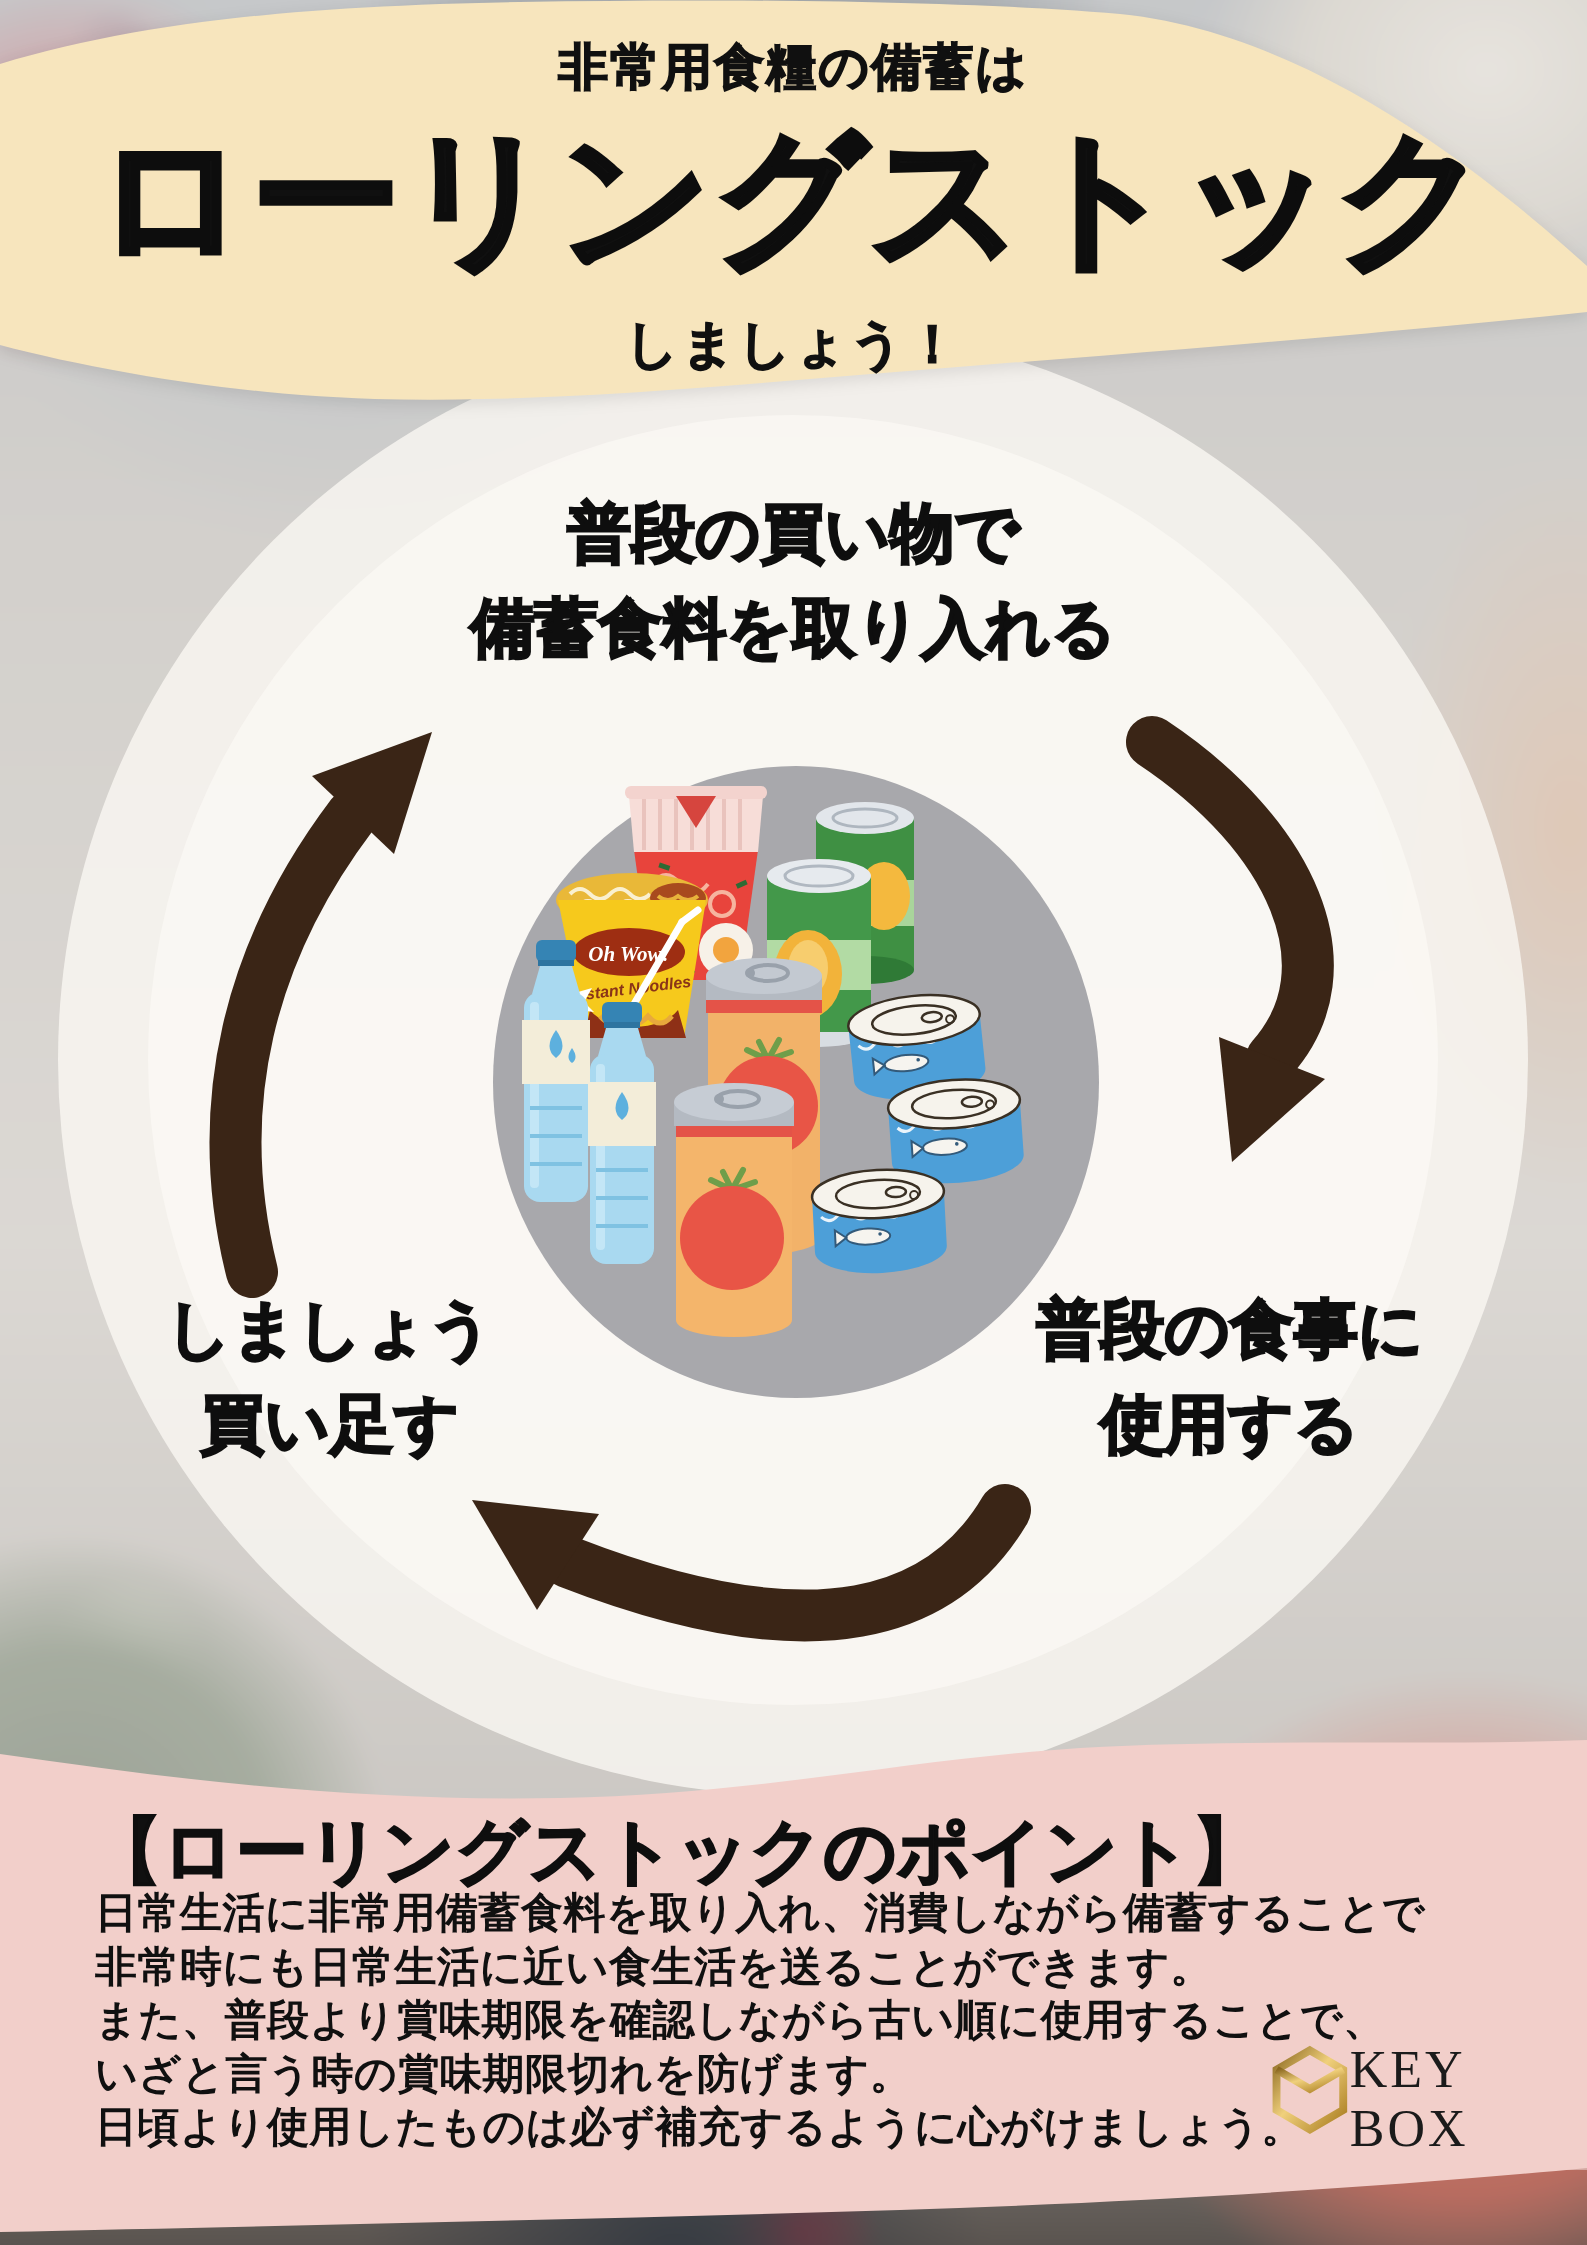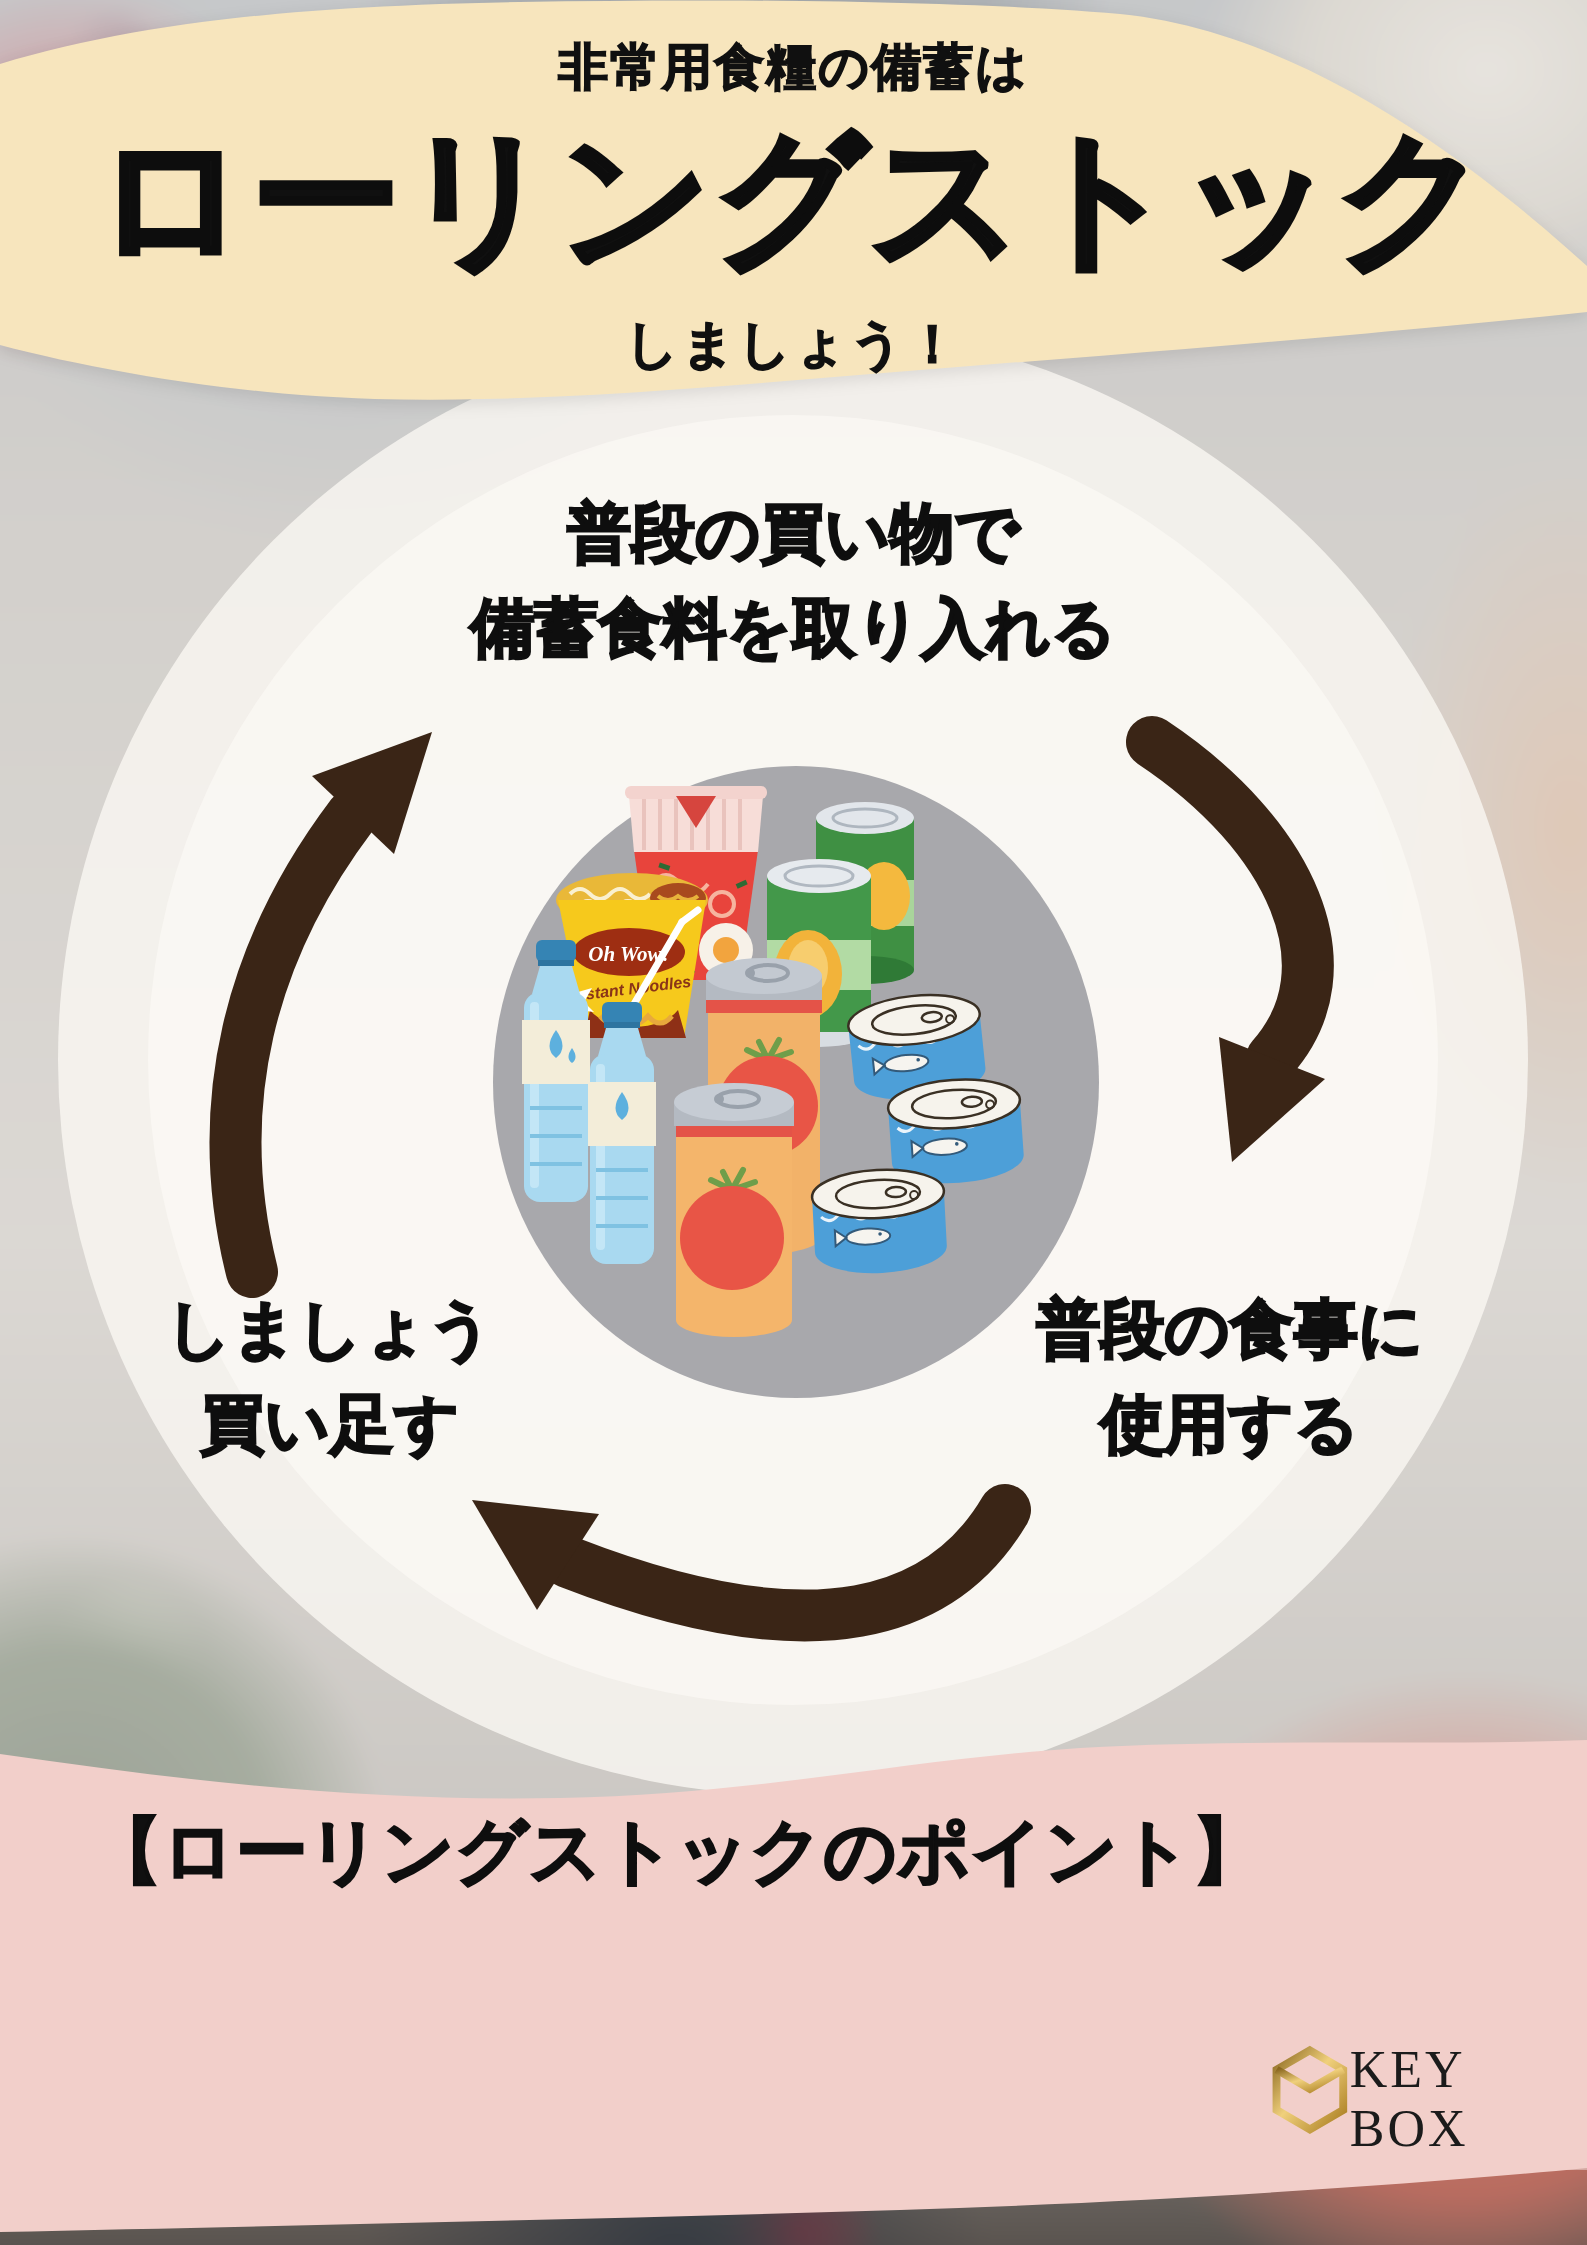--- a/index.html
+++ b/index.html
@@ -235,20 +235,27 @@
     <div>しましょう</div>
     <div>買い足す</div>
   </div>
 
   <svg class="pink-svg" width="1587" height="505" viewBox="0 0 1587 505">
     <path d="M0 14 C180 40, 360 62, 560 58 C760 54, 900 20, 1080 8
              C1250 -2, 1430 6, 1587 0 L1587 428
              C1400 446, 1150 462, 900 470 C600 479, 280 486, 0 492 Z" fill="#f2cfca"></path>
   </svg>
   <div class="points-heading">【ローリングストックのポイント】</div>
+  <div class="points-body">
+    <div>日常生活に非常用備蓄食料を取り入れ、消費しながら備蓄することで</div>
+    <div>非常時にも日常生活に近い食生活を送ることができます。</div>
+    <div>また、普段より賞味期限を確認しながら古い順に使用することで、</div>
+    <div>いざと言う時の賞味期限切れを防げます。</div>
+    <div>日頃より使用したものは必ず補充するように心がけましょう。</div>
+  </div>
 
   <div class="logo">
     <svg width="92" height="112" viewBox="0 0 100 120">
       <defs>
         <linearGradient id="goldg" x1="0" y1="0" x2="1" y2="1">
           <stop offset="0" stop-color="#8a671f"></stop>
           <stop offset="0.45" stop-color="#f0d07c"></stop>
           <stop offset="1" stop-color="#a87b1e"></stop>
         </linearGradient>
       </defs>

